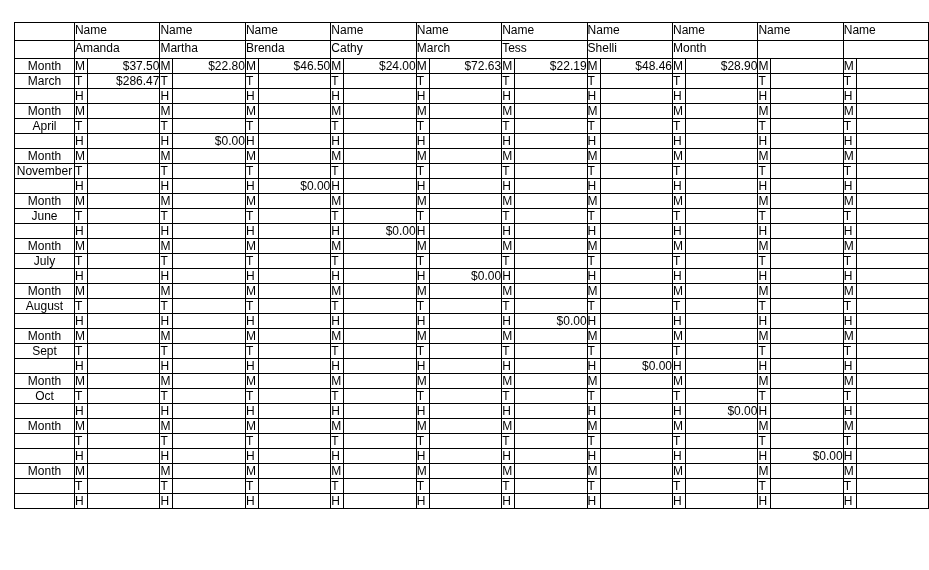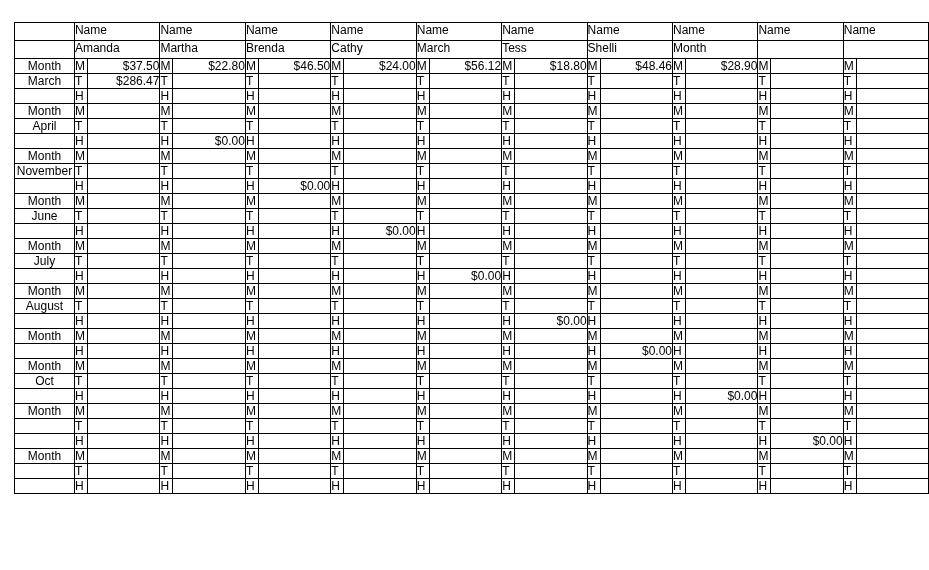--- a/index.html
+++ b/index.html
@@ -127,23 +127,23 @@
           <td class="label">Month</td>
           <td class="mth">M</td>
           <td class="val">$37.50</td>
           <td class="mth">M</td>
           <td class="val">$22.80</td>
           <td class="mth">M</td>
           <td class="val">$46.50</td>
           <td class="mth">M</td>
           <td class="val">$24.00</td>
           <td class="mth">M</td>
-          <td class="val">$56.12</td>
-          <td class="mth">M</td>
-          <td class="val">$18.80</td>
+          <td class="val">$72.63</td>
+          <td class="mth">M</td>
+          <td class="val">$22.19</td>
           <td class="mth">M</td>
           <td class="val">$48.46</td>
           <td class="mth">M</td>
           <td class="val">$28.90</td>
           <td class="mth">M</td>
           <td class="val"></td>
           <td class="mth">M</td>
           <td class="val"></td>
         </tr>
         <tr>
@@ -551,20 +551,43 @@
           <td class="val"></td>
           <td class="mth">M</td>
           <td class="val"></td>
           <td class="mth">M</td>
           <td class="val"></td>
           <td class="mth">M</td>
           <td class="val"></td>
           <td class="mth">M</td>
           <td class="val"></td>
           <td class="mth">M</td>
+          <td class="val"></td>
+        </tr>
+        <tr>
+          <td class="label">Sept</td>
+          <td class="mth">T</td>
+          <td class="val"></td>
+          <td class="mth">T</td>
+          <td class="val"></td>
+          <td class="mth">T</td>
+          <td class="val"></td>
+          <td class="mth">T</td>
+          <td class="val"></td>
+          <td class="mth">T</td>
+          <td class="val"></td>
+          <td class="mth">T</td>
+          <td class="val"></td>
+          <td class="mth">T</td>
+          <td class="val"></td>
+          <td class="mth">T</td>
+          <td class="val"></td>
+          <td class="mth">T</td>
+          <td class="val"></td>
+          <td class="mth">T</td>
           <td class="val"></td>
         </tr>
         <tr>
           <td class="label"></td>
           <td class="mth">H</td>
           <td class="val gray"></td>
           <td class="mth">H</td>
           <td class="val gray"></td>
           <td class="mth">H</td>
           <td class="val gray"></td>

